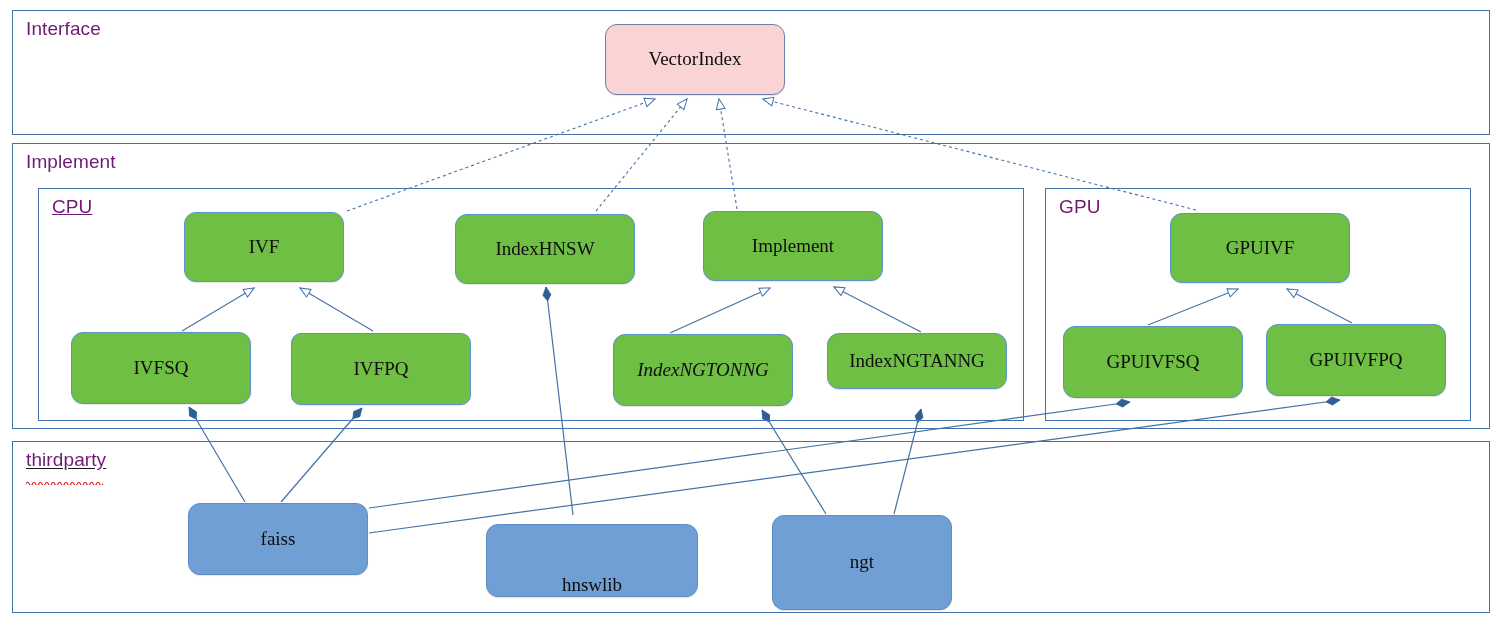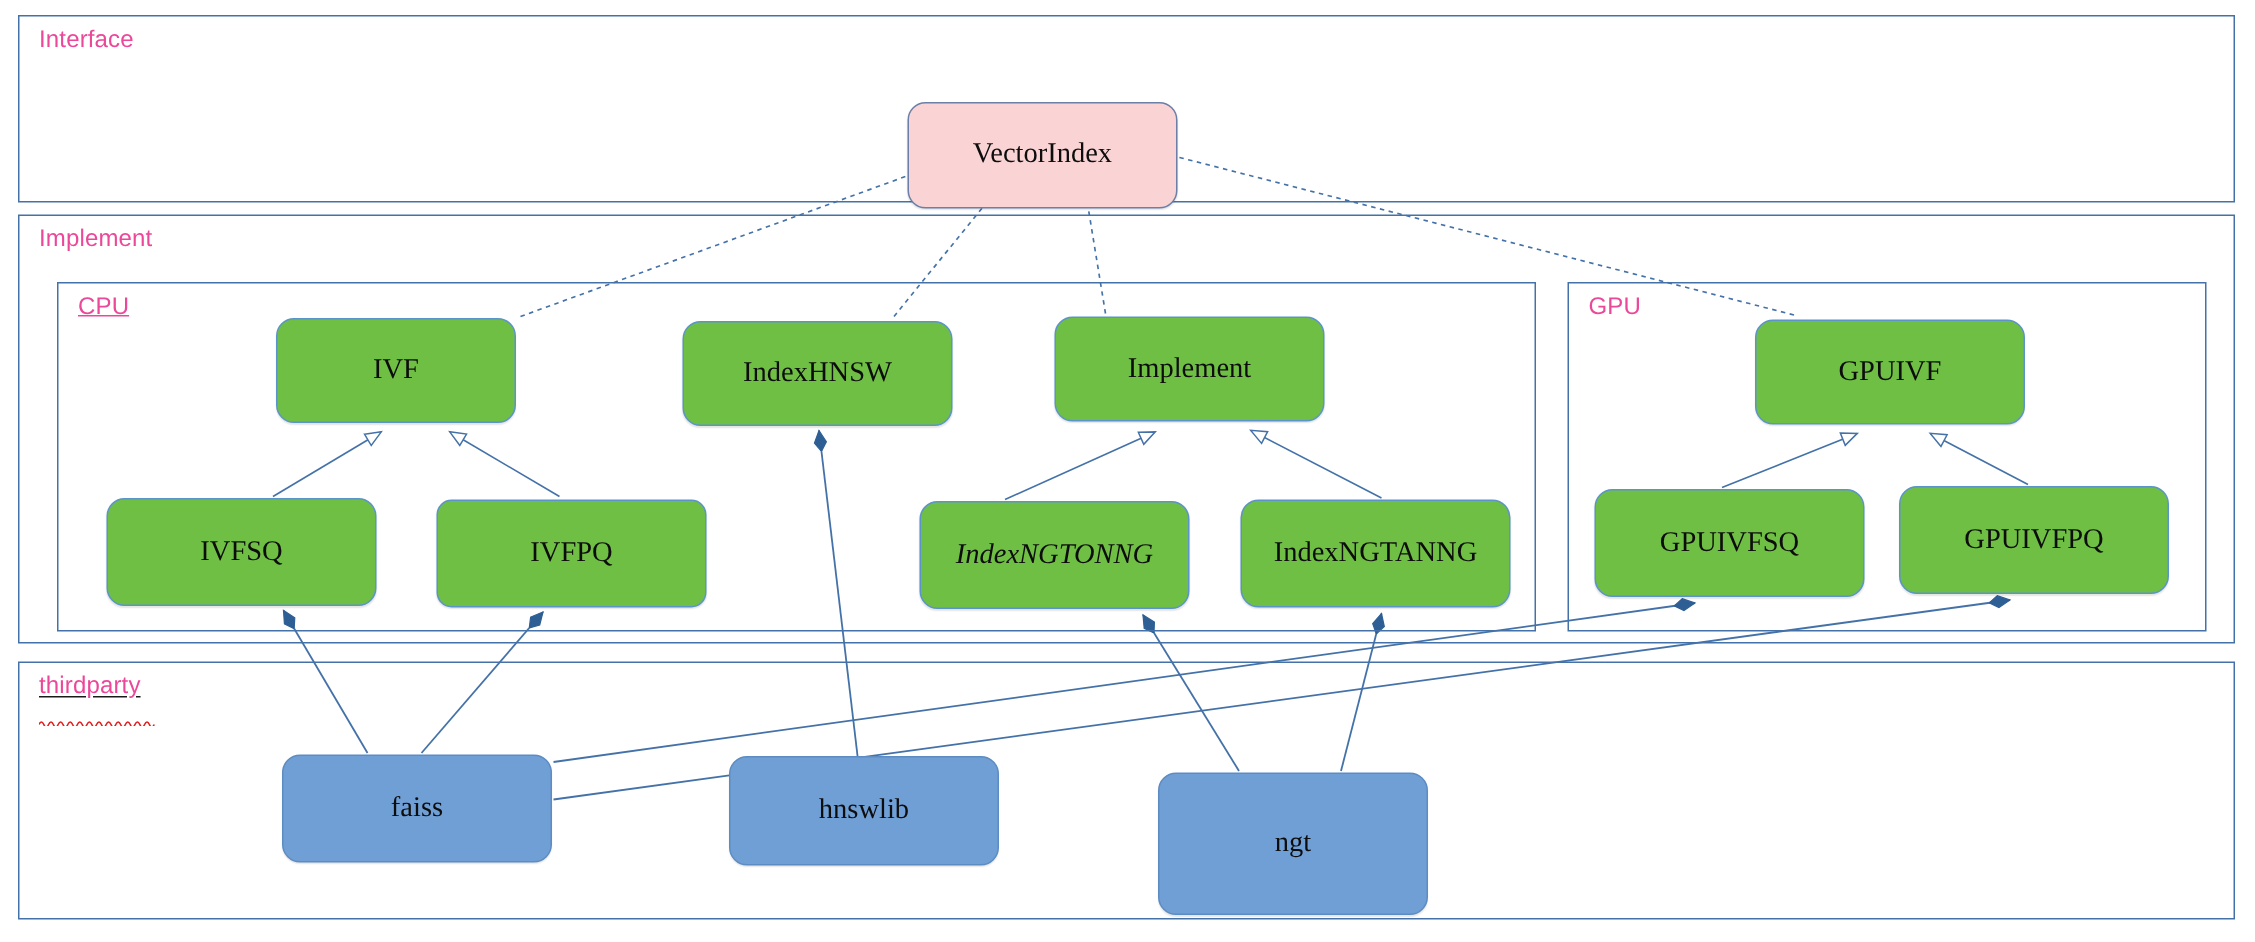--- a/index.html
+++ b/index.html
@@ -20,22 +20,22 @@
   
   .frame {
     position: absolute;
     border: 1px solid #4472a8;
     background: transparent;
     box-sizing: border-box;
   }
   .frame-label {
     position: absolute;
     font-family: "Liberation Sans", sans-serif;
-    font-size: 16px;
-    color: #ec4899;
+    font-size: 19px;
+    color: #701a75;
     white-space: nowrap;
     letter-spacing: 0.1px;
   }
   .frame-label.spell-error {
     text-decoration: underline;
     text-decoration-color: #1a1a1a;
     text-underline-offset: 2px;
   }
   .squiggle {
     position: absolute;
@@ -54,21 +54,20 @@
     font-size: 19px;
     color: #0d0d0d;
     text-align: center;
     line-height: 1.1;
     border: 1px solid #4a7ebb;
     box-shadow: 0 1px 1px rgba(0,0,0,0.10);
   }
   .node.iface {
     background: #fad4d4;
     border-color: #6b7fa8;
-    margin-top: 44px;
   }
   .node.impl {
     background: #70bf45;
     border-color: #5b94c9;
   }
   .node.third {
     background: #709fd6;
     border-color: #5d8cc2;
   }
   
@@ -150,33 +149,33 @@
       </div>
       <div class="node impl" style="left: 71px; top: 332px; width: 180px; height: 72px;">
         <span>IVFSQ</span>
       </div>
       <div class="node impl" style="left: 291px; top: 333px; width: 180px; height: 72px; border-radius: 10px;">
         <span>IVFPQ</span>
       </div>
       <div class="node impl" style="left: 613px; top: 334px; width: 180px; height: 72px; font-style: italic;">
         <span>IndexNGTONNG</span>
       </div>
-      <div class="node impl" style="left: 827px; top: 333px; width: 180px; height: 72px;">
+      <div class="node impl" style="left: 827px; top: 333px; width: 180px; height: 56px;">
         <span>IndexNGTANNG</span>
       </div>
       <div class="node impl" style="left: 1063px; top: 326px; width: 180px; height: 72px;">
         <span>GPUIVFSQ</span>
       </div>
       <div class="node impl" style="left: 1266px; top: 324px; width: 180px; height: 72px; font-family: Liberation Serif, serif;">
         <span>GPUIVFPQ</span>
       </div>
       <div class="node third" style="left: 188px; top: 503px; width: 180px; height: 72px;">
         <span>faiss</span>
       </div>
-      <div class="node third" style="left: 486px; top: 504px; width: 180px; height: 73px;">
+      <div class="node third" style="left: 486px; top: 524px; width: 212px; height: 73px; align-items: flex-end;">
         <span>hnswlib</span>
       </div>
       <div class="node third" style="left: 772px; top: 515px; width: 180px; height: 95px;">
         <span>ngt</span>
       </div>
     </div>
 
 </div>
 
 </body></html>

